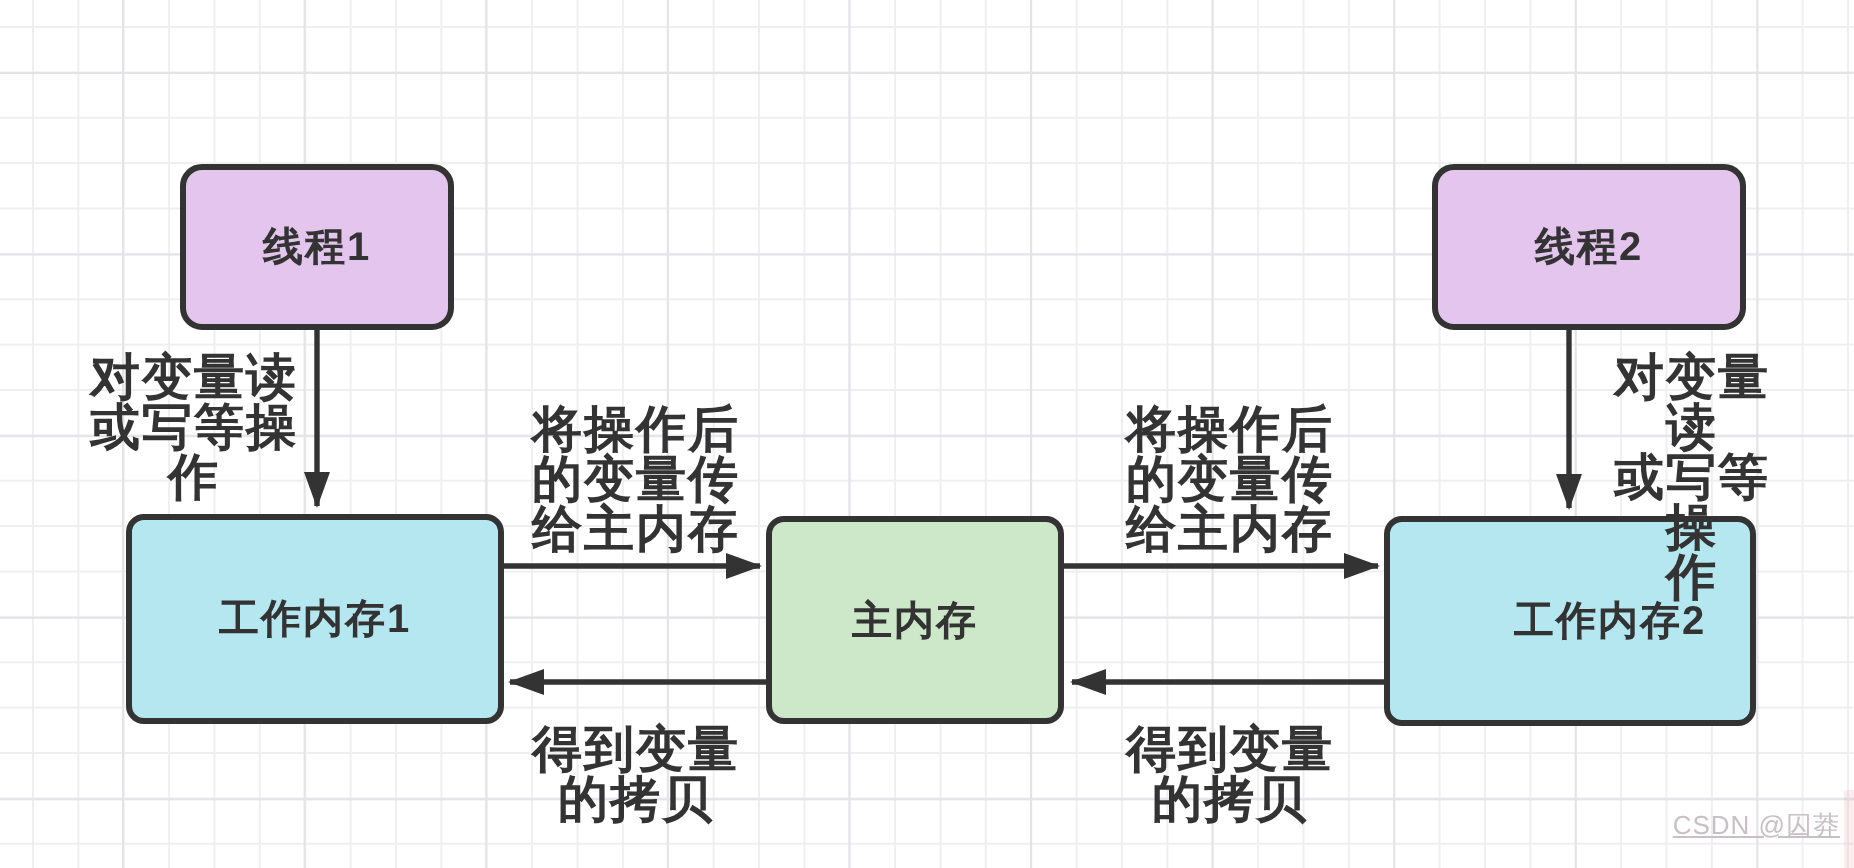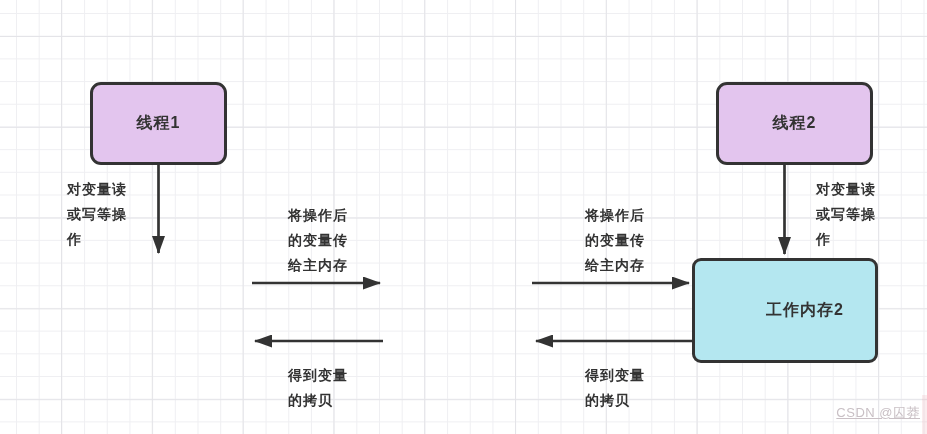--- a/index.html
+++ b/index.html
@@ -49,44 +49,44 @@
   }
   svg.edge-layer .arrowhead { fill: var(--stroke); }
 
   .node {
     position: absolute;
     border: 3px solid var(--stroke);
     border-radius: 9px;
     display: flex;
     align-items: center;
     justify-content: center;
-    font-size: 16px;
+    font-size: 20px;
     font-weight: 700;
     color: var(--text);
     letter-spacing: 1px;
     text-align: center;
   }
   .node.thread { background: var(--thread-fill); border-radius: 11px; }
   .node.working { background: var(--working-memory-fill); }
   .node.main { background: var(--main-memory-fill); }
 
   #node-thread1 { left: 90px;  top: 82px;  width: 137px; height: 83px; }
   #node-thread2 { left: 716px; top: 82px;  width: 157px; height: 83px; }
   #node-wm1     { left: 63px;  top: 257px; width: 189px; height: 105px; }
   #node-main    { left: 383px; top: 258px; width: 149px; height: 104px; }
   #node-wm2     { left: 692px; top: 258px; width: 186px; height: 105px; padding-left: 40px; }
 
   .edge-label {
     position: absolute;
     transform: translateX(-50%);
-    font-size: 14px;
+    font-size: 25px;
     font-weight: 700;
     line-height: 25px;
     color: var(--text);
-    text-align: left;
+    text-align: center;
     white-space: pre-line;
     letter-spacing: 1px;
   }
   #lbl-thread1-op { left: 97px;  top: 177px; }
   #lbl-thread2-op { left: 846px; top: 177px; }
   #lbl-wm1-write  { left: 318px; top: 203px; }
   #lbl-wm2-write  { left: 615px; top: 203px; }
   #lbl-wm1-read   { left: 318px; top: 363px; }
   #lbl-wm2-read   { left: 615px; top: 363px; }
 
@@ -128,21 +128,27 @@
   </svg>
 
   <div id="node-thread1" class="node thread">
     <span>线程1</span>
   </div>
 
   <div id="node-thread2" class="node thread">
     <span>线程2</span>
   </div>
 
+  <div id="node-wm1" class="node working">
+    <span>工作内存1</span>
+  </div>
 
+  <div id="node-main" class="node main">
+    <span>主内存</span>
+  </div>
 
   <div id="node-wm2" class="node working">
     <span>工作内存2</span>
   </div>
 
   <div id="lbl-thread1-op" class="edge-label">对变量读
 或写等操
 作</div>
 
   <div id="lbl-thread2-op" class="edge-label">对变量读

